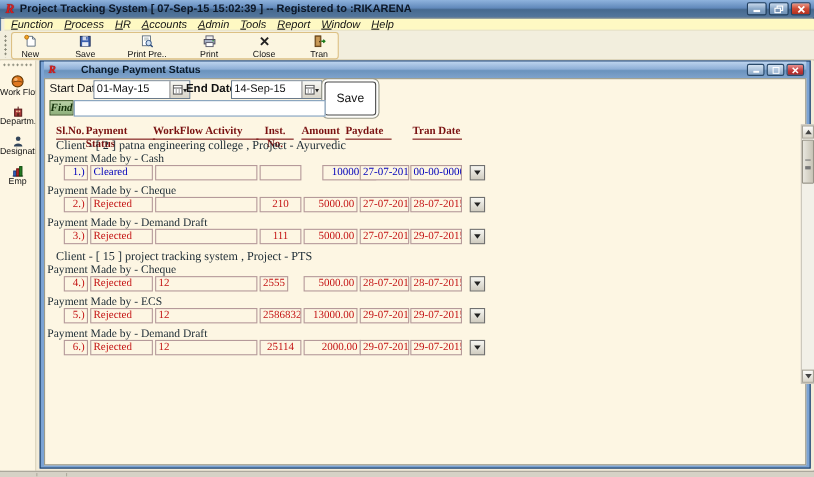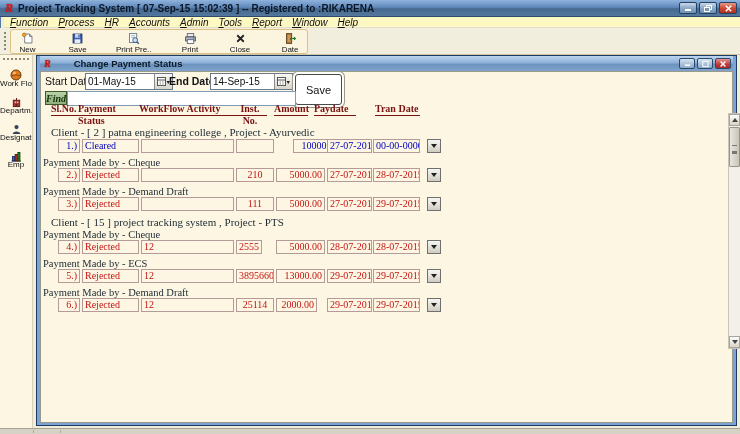--- a/index.html
+++ b/index.html
@@ -73,21 +73,21 @@
     font-size:11px; color:#111; font-family:"Liberation Sans",sans-serif; }
   .find-badge { position:absolute; left:4px; top:19px; width:22px; height:14px;
     background:linear-gradient(#b9d2a6,#8fb07c); border:1px solid #3a5a2a; display:flex;
     align-items:center; justify-content:center; font-family:"Liberation Serif",serif;
     font-style:italic; font-weight:bold; font-size:10px; color:#14320a; }
   .find-input { position:absolute; left:26px; top:19px; width:229px; height:15px; background:#fff;
     border:1px solid #7f9db9; font-size:10px; padding:0 2px; outline:none;
     font-family:"Liberation Sans",sans-serif; }
 
   
-  .hdr-row { position:absolute; left:0; top:31px; width:690px; height:13px; }
+  .hdr-row { position:absolute; left:0; top:42px; width:690px; height:13px; }
   .hdr-cell { position:absolute; top:0; font-family:"Liberation Serif",serif; font-weight:bold;
     font-size:10px; color:#7a1212; border-bottom:1px solid #7a1212; line-height:12px; height:13px; }
   .tbody { position:absolute; left:0; top:53px; width:687px; }
   .client-line { height:14px; padding-left:10px; font-family:"Liberation Serif",serif;
     font-size:11px; color:#1b2a33; line-height:14px; white-space:nowrap; }
   .madeby-line { height:11px; padding-left:2px; font-family:"Liberation Serif",serif;
     font-size:10.5px; color:#1b2a33; line-height:11px; white-space:nowrap; }
   .data-row { position:relative; height:18px; }
   .cell { position:absolute; top:0; height:14px; background:#fdf6e3; border:1px solid #b59a9a;
     font-family:"Liberation Serif",serif; font-size:10px; line-height:12px; padding:0 2px;
@@ -206,21 +206,21 @@
             </svg></div>
           <div class="tlabel">Close</div>
         </div>
         <div class="tool-btn">
           <div class="ticon"><svg width="13" height="13" viewBox="0 0 16 16">
               <rect x="3" y="2" width="6.5" height="12" fill="#9a6a30" stroke="#5a3a10"></rect>
               <rect x="4.2" y="3.2" width="4" height="9.5" fill="#c89a58"></rect>
               <circle cx="8" cy="8.5" r="0.7" fill="#402a10"></circle>
               <path d="M10 8 h4 M12.2 6.2 L14 8 L12.2 9.8" fill="none" stroke="#1a7a1a" stroke-width="1.4"></path>
             </svg></div>
-          <div class="tlabel">Date</div>
+          <div class="tlabel">Tran</div>
         </div>
       </div>
   </div>
 
   <div class="mdi">
 
     <div class="sidebar">
       <div class="grip-h"></div>
       <div id="sidebar-items">
           <div class="side-item">
@@ -322,20 +322,21 @@
             <span class="hdr-cell" style="left: 10px; width: 27px;">Sl.No.</span>
             <span class="hdr-cell" style="left: 37px; width: 63px;">Payment Status</span>
             <span class="hdr-cell" style="left: 98px; width: 96px;">WorkFlow Activity</span>
             <span class="hdr-cell" style="left: 192px; width: 34px; text-align: center;">Inst. No.</span>
             <span class="hdr-cell" style="left: 233px; width: 34px;">Amount</span>
             <span class="hdr-cell" style="left: 273px; width: 42px;">Paydate</span>
             <span class="hdr-cell" style="left: 334px; width: 45px;">Tran Date</span>
           </div>
         <div class="tbody" id="table-body">
             <div class="client-line">Client - [ 2 ] patna engineering college ,  Project -  Ayurvedic</div>
+            <div class="madeby-line">Payment Made by - Cash</div>
             <div class="data-row row-blue">
               <span class="cell c-sl" style="left: 17px; width: 22px;">1.)</span>
               <span class="cell " style="left: 41px; width: 57px;">Cleared</span>
               <span class="cell " style="left: 100px; width: 93px;"></span>
               <span class="cell c-date" style="left: 195px; width: 38px;"></span>
               <span class="cell c-amt" style="left: 252px; width: 49px;">10000.00</span>
               <span class="cell c-date" style="left: 286px; width: 45px;">27-07-2015</span>
               <span class="cell c-date" style="left: 332px; width: 47px;">00-00-0000</span>
               <span class="dd-btn" style="left: 386px;"></span>
             </div>
@@ -371,33 +372,33 @@
               <span class="cell c-amt" style="left: 235px; width: 49px;">5000.00</span>
               <span class="cell c-date" style="left: 286px; width: 45px;">28-07-2015</span>
               <span class="cell c-date" style="left: 332px; width: 47px;">28-07-2015</span>
               <span class="dd-btn" style="left: 386px;"></span>
             </div>
             <div class="madeby-line">Payment Made by - ECS</div>
             <div class="data-row row-red">
               <span class="cell c-sl" style="left: 17px; width: 22px;">5.)</span>
               <span class="cell " style="left: 41px; width: 57px;">Rejected</span>
               <span class="cell " style="left: 100px; width: 93px;">12</span>
-              <span class="cell c-date" style="left: 195px; width: 38px;">3895660</span>
+              <span class="cell c-date" style="left: 195px; width: 38px;">2586832</span>
               <span class="cell c-amt" style="left: 235px; width: 49px;">13000.00</span>
               <span class="cell c-date" style="left: 286px; width: 45px;">29-07-2015</span>
               <span class="cell c-date" style="left: 332px; width: 47px;">29-07-2015</span>
               <span class="dd-btn" style="left: 386px;"></span>
             </div>
             <div class="madeby-line">Payment Made by - Demand Draft</div>
             <div class="data-row row-red">
               <span class="cell c-sl" style="left: 17px; width: 22px;">6.)</span>
               <span class="cell " style="left: 41px; width: 57px;">Rejected</span>
               <span class="cell " style="left: 100px; width: 93px;">12</span>
               <span class="cell c-date" style="left: 195px; width: 38px;">25114</span>
-              <span class="cell c-amt" style="left: 235px; width: 41px;">2000.00</span>
+              <span class="cell c-amt" style="left: 235px; width: 52px;">2000.00</span>
               <span class="cell c-date" style="left: 286px; width: 45px;">29-07-2015</span>
               <span class="cell c-date" style="left: 332px; width: 47px;">29-07-2015</span>
               <span class="dd-btn" style="left: 386px;"></span>
             </div>
           </div>
 
         <div class="vscroll">
           <span class="scr-btn scr-up">
               <span class="scr-arrow"></span>
             </span>

